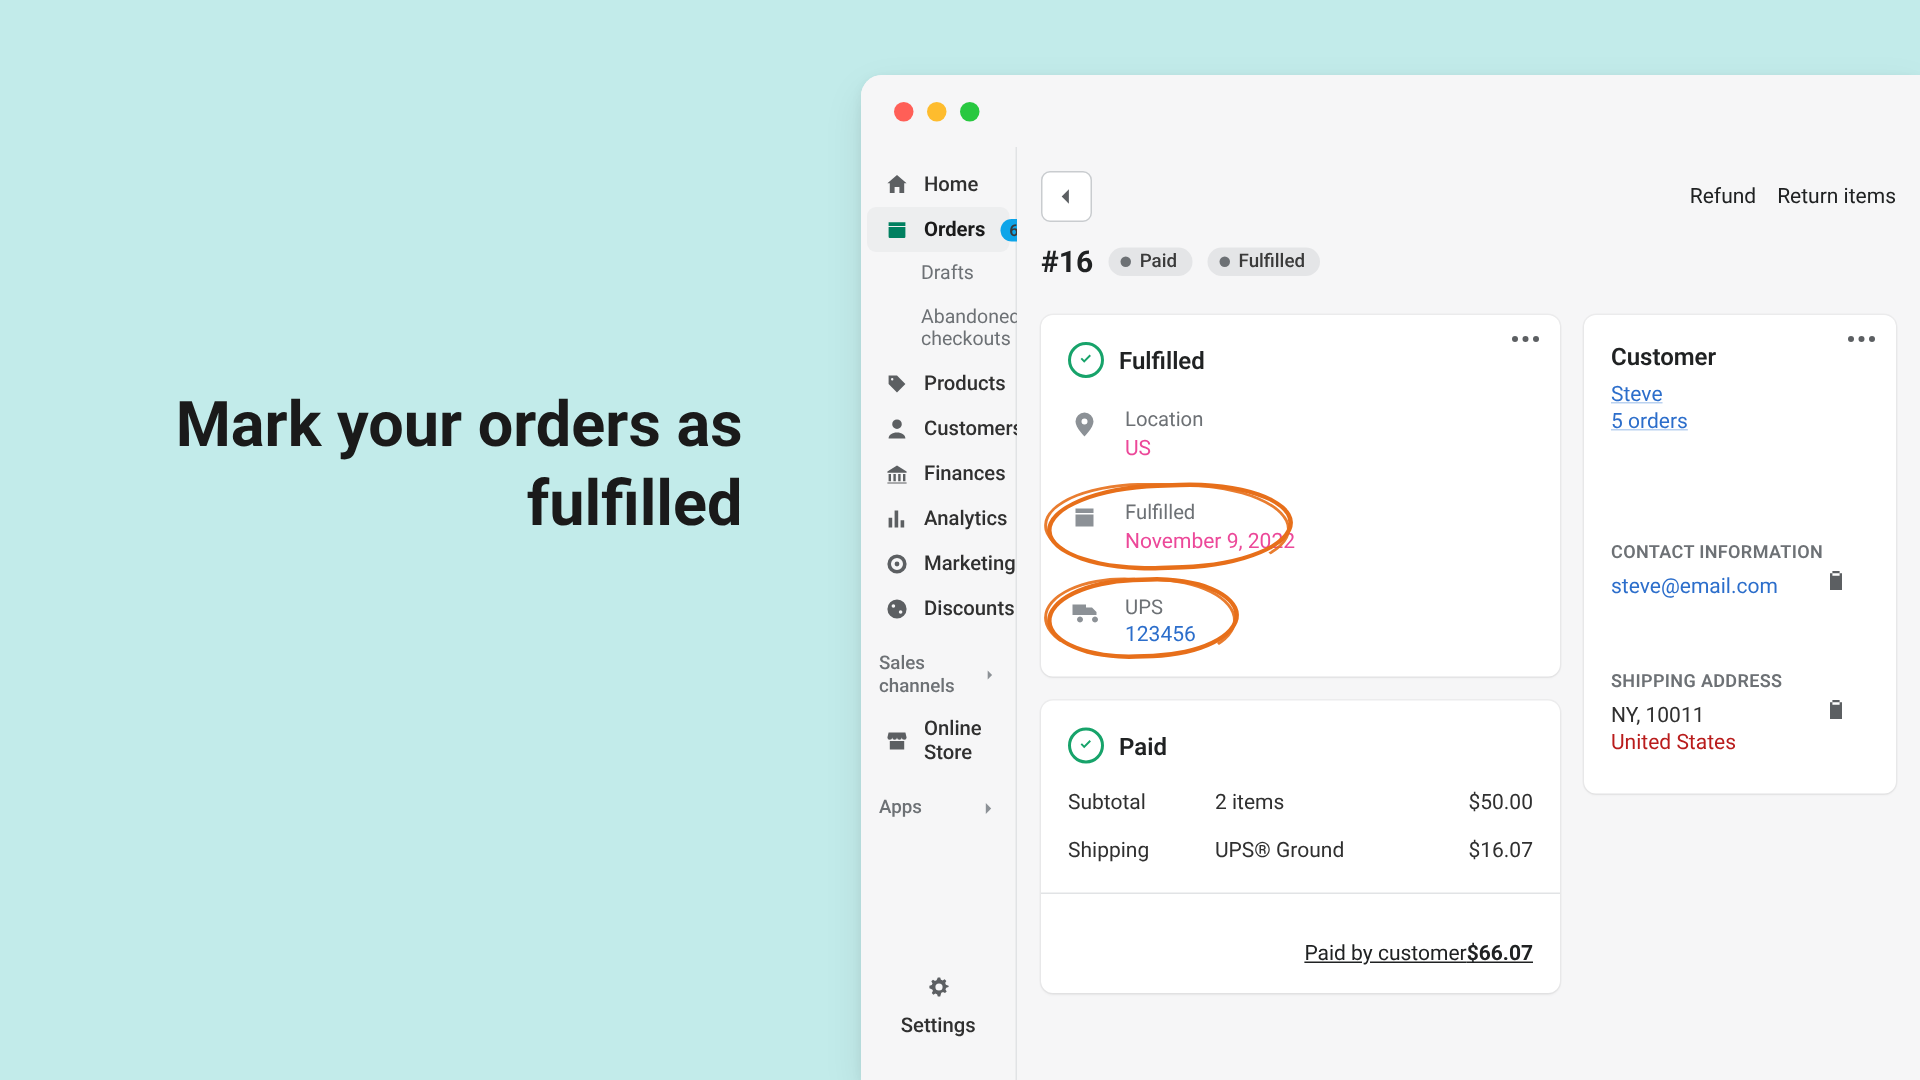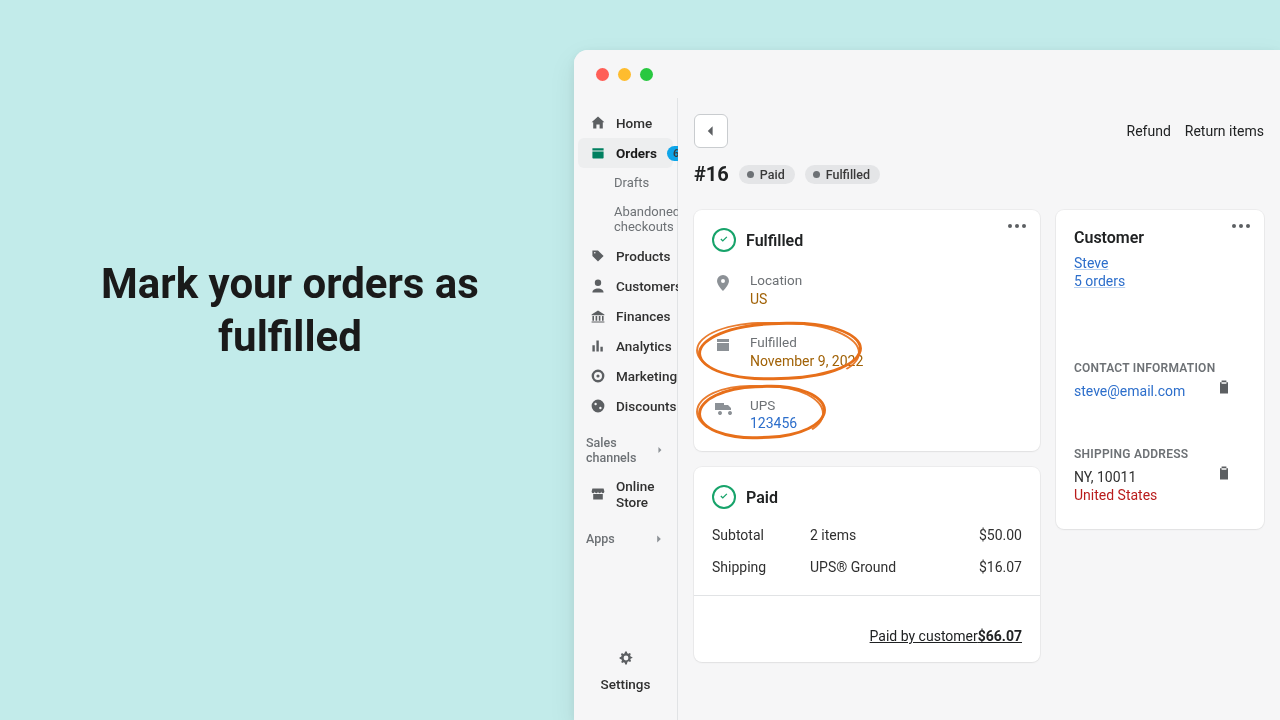--- a/index.html
+++ b/index.html
@@ -17,20 +17,21 @@
     position: absolute;
     left: 85px; top: 258px;
     width: 410px;
     text-align: center;
   }
   .hero h1 {
     font-size: 42px;
     font-weight: 700;
     line-height: 1.25;
     color: #1a1a1a;
+    text-align: right;
   }
   .hero p {
     margin-top: 28px;
     font-size: 22px;
     line-height: 1.55;
     color: #1a1a1a;
     font-weight: 400;
   }
 
   
@@ -223,21 +224,21 @@
     display: flex; gap: 3px;
   }
   .more span { width: 4px; height: 4px; border-radius: 50%; background: #5c5f62; }
 
   
   .info-list { margin-top: 20px; display: flex; flex-direction: column; gap: 26px; }
   .info-row { display: flex; gap: 16px; align-items: flex-start; position: relative; }
   .info-icon { width: 22px; height: 22px; display:flex; align-items:center; justify-content:center; flex-shrink: 0; }
   .info-icon svg { width: 20px; height: 20px; fill: #8c9196; }
   .info-row .label { font-size: 13.5px; color: #6d7175; line-height: 1.3; }
-  .info-row .value { font-size: 14px; color: #a16207; line-height: 1.35; }
+  .info-row .value { font-size: 14px; color: #ec4899; line-height: 1.35; }
   .info-row .value.link { color: #2c6ecb; }
 
   
   .scribble {
     position: absolute;
     border: 3px solid #e76f1a;
     border-radius: 50% / 55%;
     pointer-events: none;
     transform: rotate(-2deg);
   }

